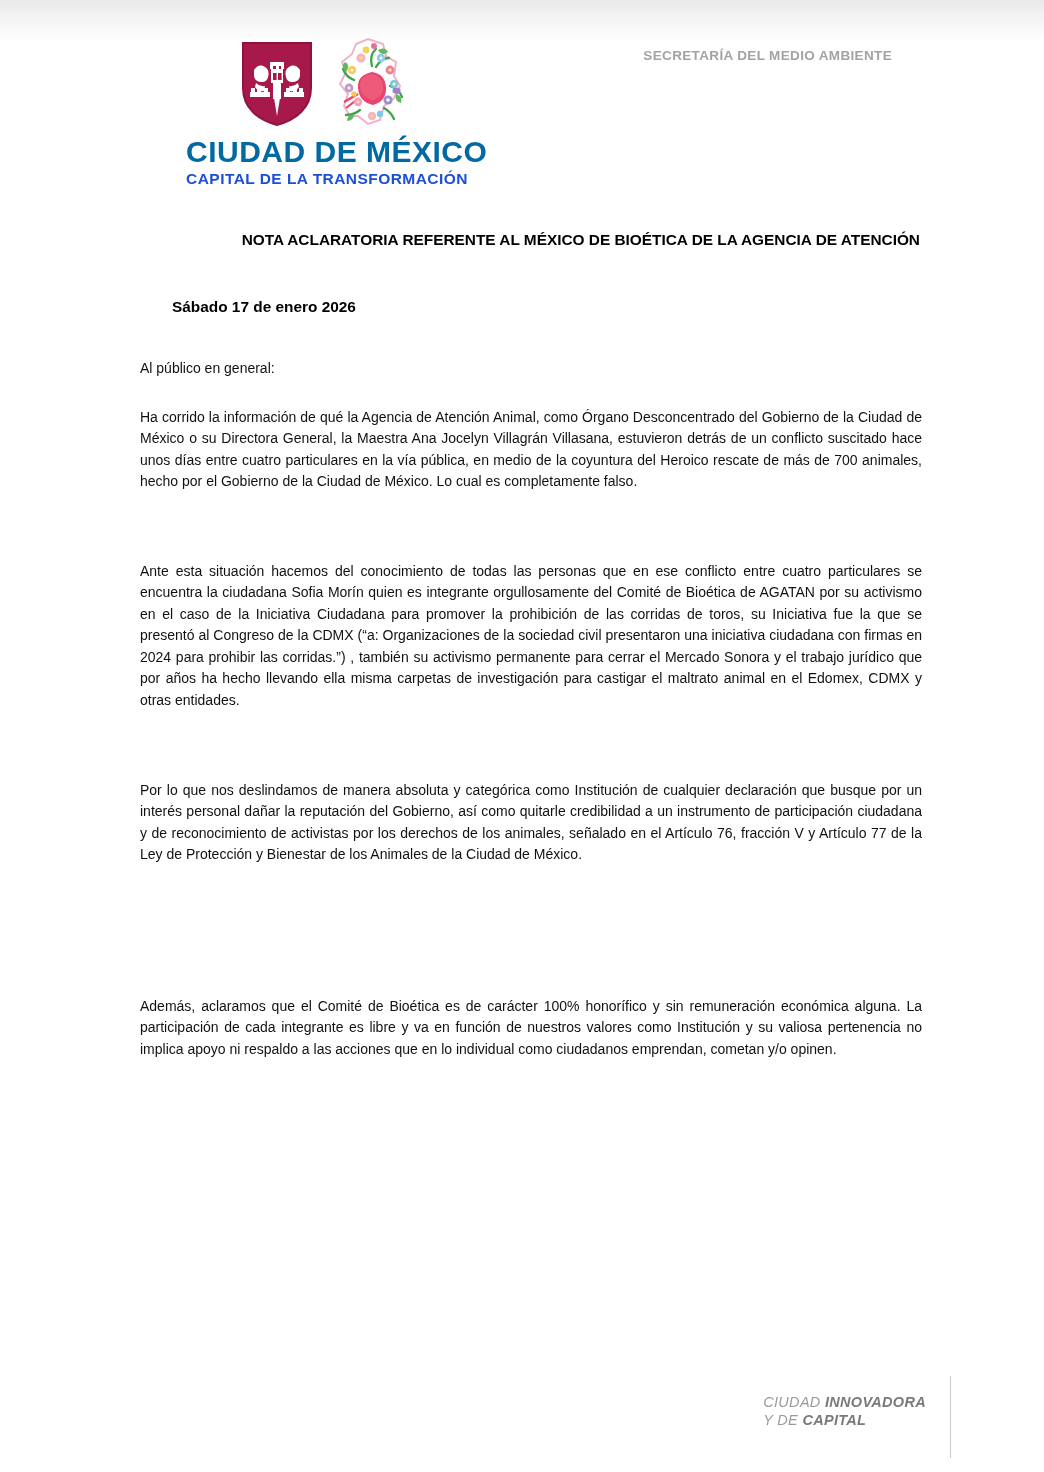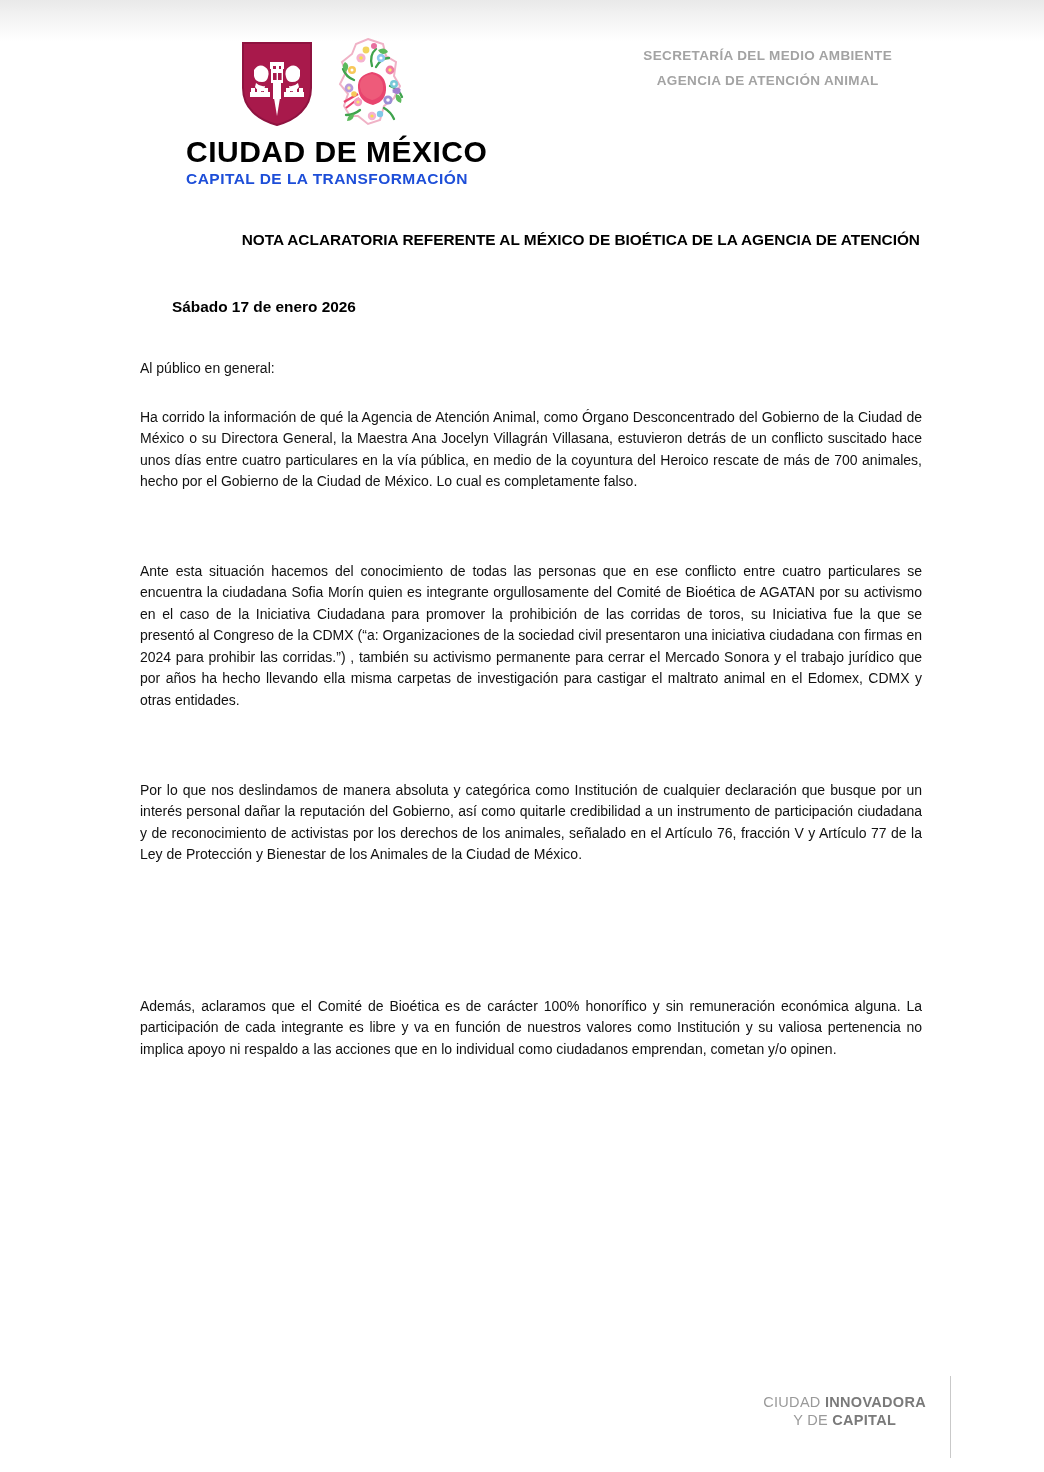--- a/index.html
+++ b/index.html
@@ -54,21 +54,21 @@
   .shield-wrap { width: 74px; height: 88px; }
   .map-wrap { width: 86px; height: 92px; }
   .logo-wordmark {
     margin-top: 8px;
     text-align: center;
   }
   .logo-title {
     font-size: 30px;
     font-weight: bold;
     letter-spacing: 0.5px;
-    color: #000000;
+    color: #0369a1;
     line-height: 1.05;
     white-space: nowrap;
   }
   .logo-sub {
     font-size: 15.5px;
     font-weight: bold;
     letter-spacing: 0.45px;
     color: #1d4ed8;
     line-height: 1.2;
     margin-top: 2px;
@@ -135,26 +135,27 @@
     position: absolute;
     left: 0;
     bottom: 0;
     width: 1044px;
     height: 120px;
   }
   .footer-mark {
     position: absolute;
     right: 118px;
     bottom: 42px;
-    text-align: center;
+    text-align: left;
     line-height: 1.28;
     color: #8e8e8e;
     font-size: 14.5px;
     letter-spacing: 0.3px;
     white-space: nowrap;
+    font-style: italic;
   }
   .footer-mark .fm-light { font-weight: normal; color: #9a9a9a; }
   .footer-mark .fm-bold { font-weight: bold; color: #7a7a7a; }
   .footer-rule {
     position: absolute;
     left: 950px;
     bottom: 14px;
     width: 1px;
     height: 82px;
     background: #c9c9c9;
@@ -274,21 +275,20 @@
       </div>
 
       <div class="logo-wordmark">
         <div class="logo-title">CIUDAD DE MÉXICO</div>
         <div class="logo-sub">CAPITAL DE LA TRANSFORMACIÓN</div>
       </div>
     </div>
 
     <div class="dept-block">
       <div>SECRETARÍA DEL MEDIO AMBIENTE</div>
-      <div>AGENCIA DE ATENCIÓN ANIMAL</div>
     </div>
   </div>
 
   <div class="doc-title">
     <span class="t-line1">NOTA ACLARATORIA REFERENTE AL  MÉXICO DE BIOÉTICA DE LA AGENCIA DE ATENCIÓN</span>
   </div>
 
   <div class="doc-date">Sábado 17 de enero 2026</div>
 
   <div class="body-col">

